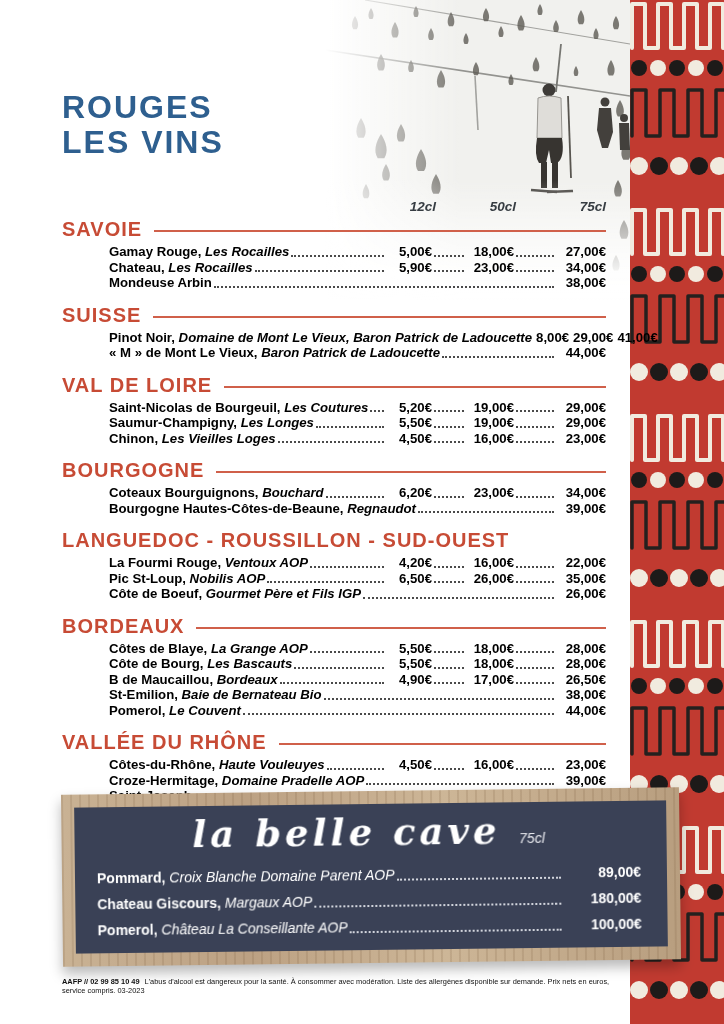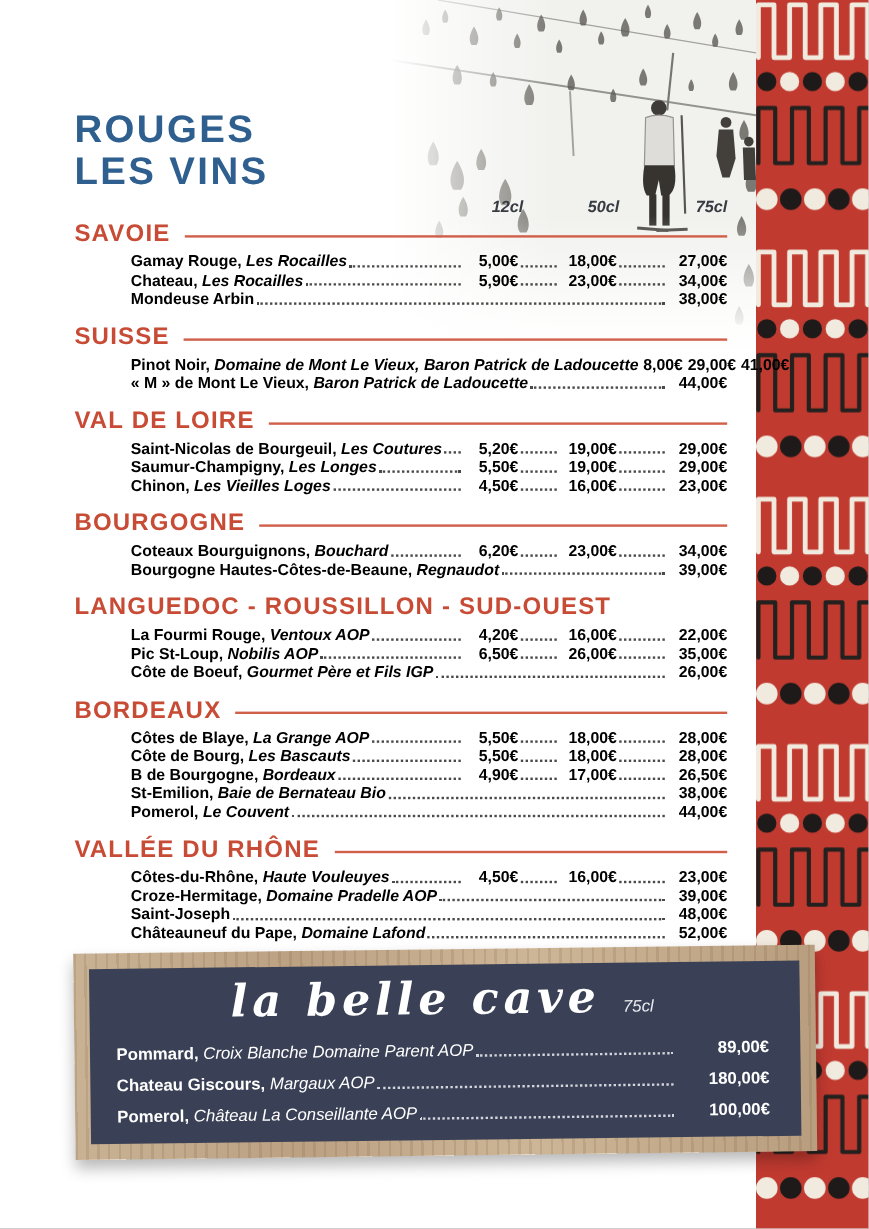--- a/index.html
+++ b/index.html
@@ -13,21 +13,21 @@
   .strip{position:absolute;right:0;top:0;width:94px;height:1024px;z-index:2;}
 
   
   .title{position:absolute;left:62px;top:90px;z-index:3;color:#2E5F8F;
          font-size:32px;font-weight:bold;line-height:1.08;letter-spacing:2px;}
 
   
   .menu{position:absolute;left:62px;top:160px;width:544px;z-index:3;}
 
   .size-row{display:flex;align-items:flex-end;height:20px;font-size:13.5px;
-            font-style:italic;font-weight:bold;color:#363c42;}
+            font-style:italic;font-weight:bold;color:#363c42;margin-top:34px;}
   .size-row .sp{flex:1;}
   .w32{width:32px;}.w40{width:40px;}
   .hc{text-align:right;white-space:nowrap;}
   .c12{width:46px;}.c50{width:48px;}.c75{width:50px;}
 
   .sec{margin-top:13px;}
   .sec:first-of-type{margin-top:4px;}
   .sec-head{display:flex;align-items:center;margin-bottom:3px;}
   .sec-title{color:#C74B35;font-size:20px;font-weight:bold;letter-spacing:1px;white-space:nowrap;}
   .sec-line{flex:1;height:2px;background:#D0604A;margin-left:12px;margin-top:3px;}
@@ -373,21 +373,21 @@
               <span class="nm">Côte de Bourg,</span>
               <span class="sub">&nbsp;Les Bascauts</span>
               <span class="ld grow"></span>
               <span class="pc p12">5,50€</span>
               <span class="ld l2"></span>
               <span class="pc p50">18,00€</span>
               <span class="ld l3"></span>
               <span class="pc p75">28,00€</span>
             </div>
             <div class="row">
-              <span class="nm">B de Bourgogne,</span>
+              <span class="nm">B de Maucaillou,</span>
               <span class="sub">&nbsp;Bordeaux</span>
               <span class="ld grow"></span>
               <span class="pc p12">4,90€</span>
               <span class="ld l2"></span>
               <span class="pc p50">17,00€</span>
               <span class="ld l3"></span>
               <span class="pc p75">26,50€</span>
             </div>
             <div class="row">
               <span class="nm">St-Emilion,</span>
@@ -464,14 +464,18 @@
           <div class="b-row">
             <span class="nm">Pomerol,</span>
             <span class="sub">&nbsp;Château La Conseillante AOP</span>
             <span class="ld grow"></span>
             <span class="pc pb">100,00€</span>
           </div>
         </div>
     </div>
   </div>
 
+  <div class="footer">
+    <span class="fb">AAFP // 02 99 85 10 49</span>
+    <span>L'abus d'alcool est dangereux pour la santé. À consommer avec modération. Liste des allergènes disponible sur demande. Prix nets en euros, service compris. 03-2023</span>
+  </div>
 
 </div>
 
 </body></html>

